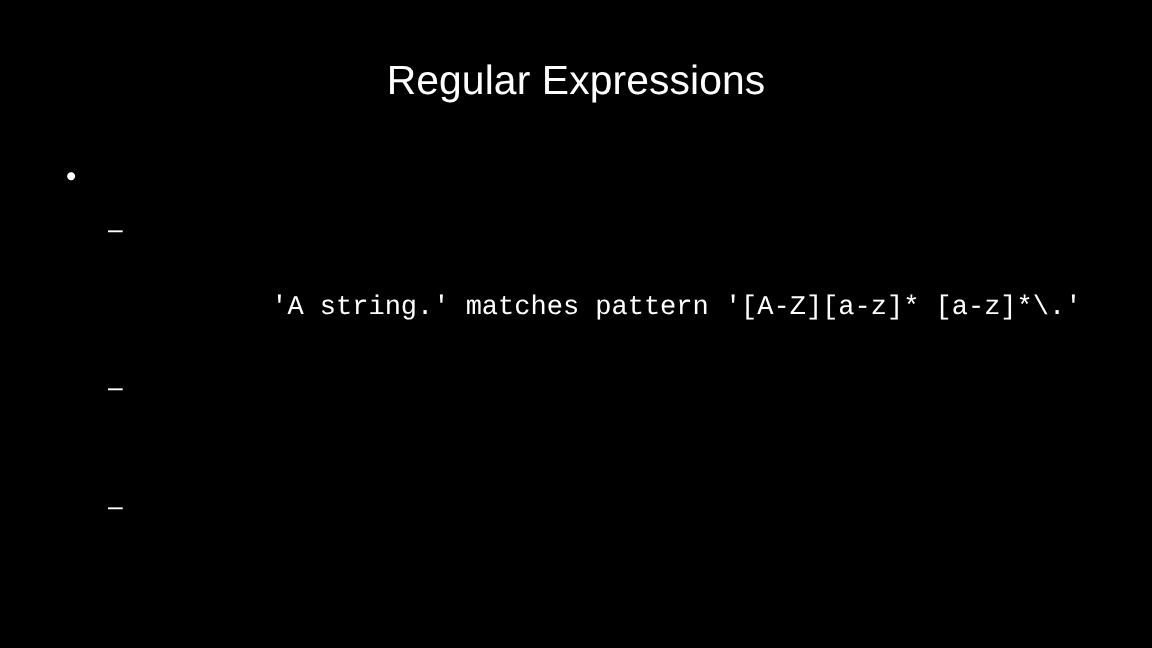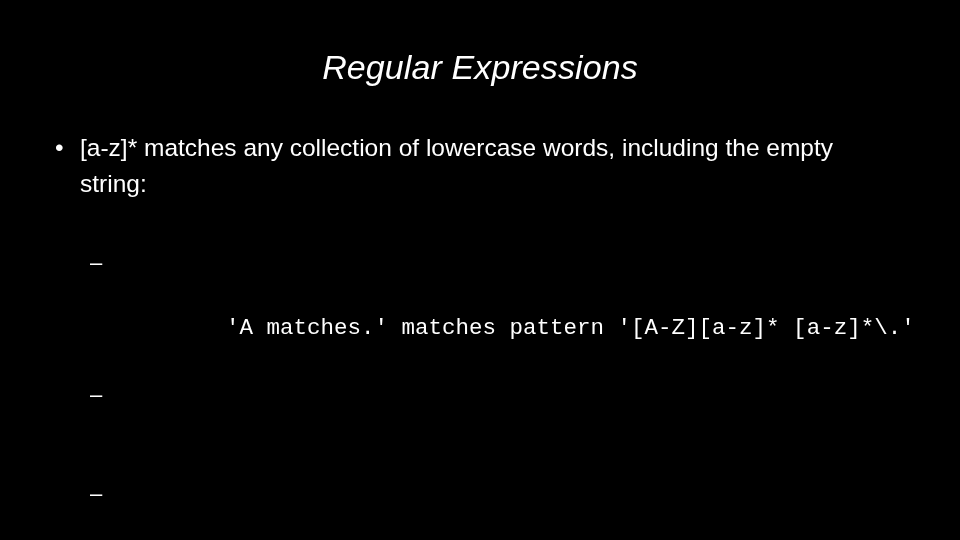--- a/index.html
+++ b/index.html
@@ -29,21 +29,20 @@
     top: 44px;
     left: 0;
     width: 960px;
     text-align: center;
     font-size: 34px;
     font-weight: 400;
     line-height: 46px;
     letter-spacing: 0.1px;
     color: #ffffff;
     white-space: pre;
-    font-style: italic;
   }
 
   
   .body-area {
     position: absolute;
     top: 130px;
     left: 0;
     width: 960px;
   }
 
@@ -100,28 +99,27 @@
 <body>
 
 <div class="slide">
 
   <div class="slide-title">Regular Expressions</div>
 
   <div class="body-area">
 
     <div class="bullet-l1">
       <span class="marker">•</span>
-      <span class="text">[a-z]* matches any collection of lowercase words, including the empty string:</span>
     </div>
 
     <div class="code-list">
 
       <div class="bullet-l2">
         <span class="marker">–</span>
-        <span class="text">'A matches.' matches pattern '[A-Z][a-z]* [a-z]*\.'</span>
+        <span class="text">'A string.' matches pattern '[A-Z][a-z]* [a-z]*\.'</span>
       </div>
 
       <div class="bullet-l2">
         <span class="marker">–</span>
       </div>
 
       <div class="bullet-l2">
         <span class="marker">–</span>
         
       </div>

